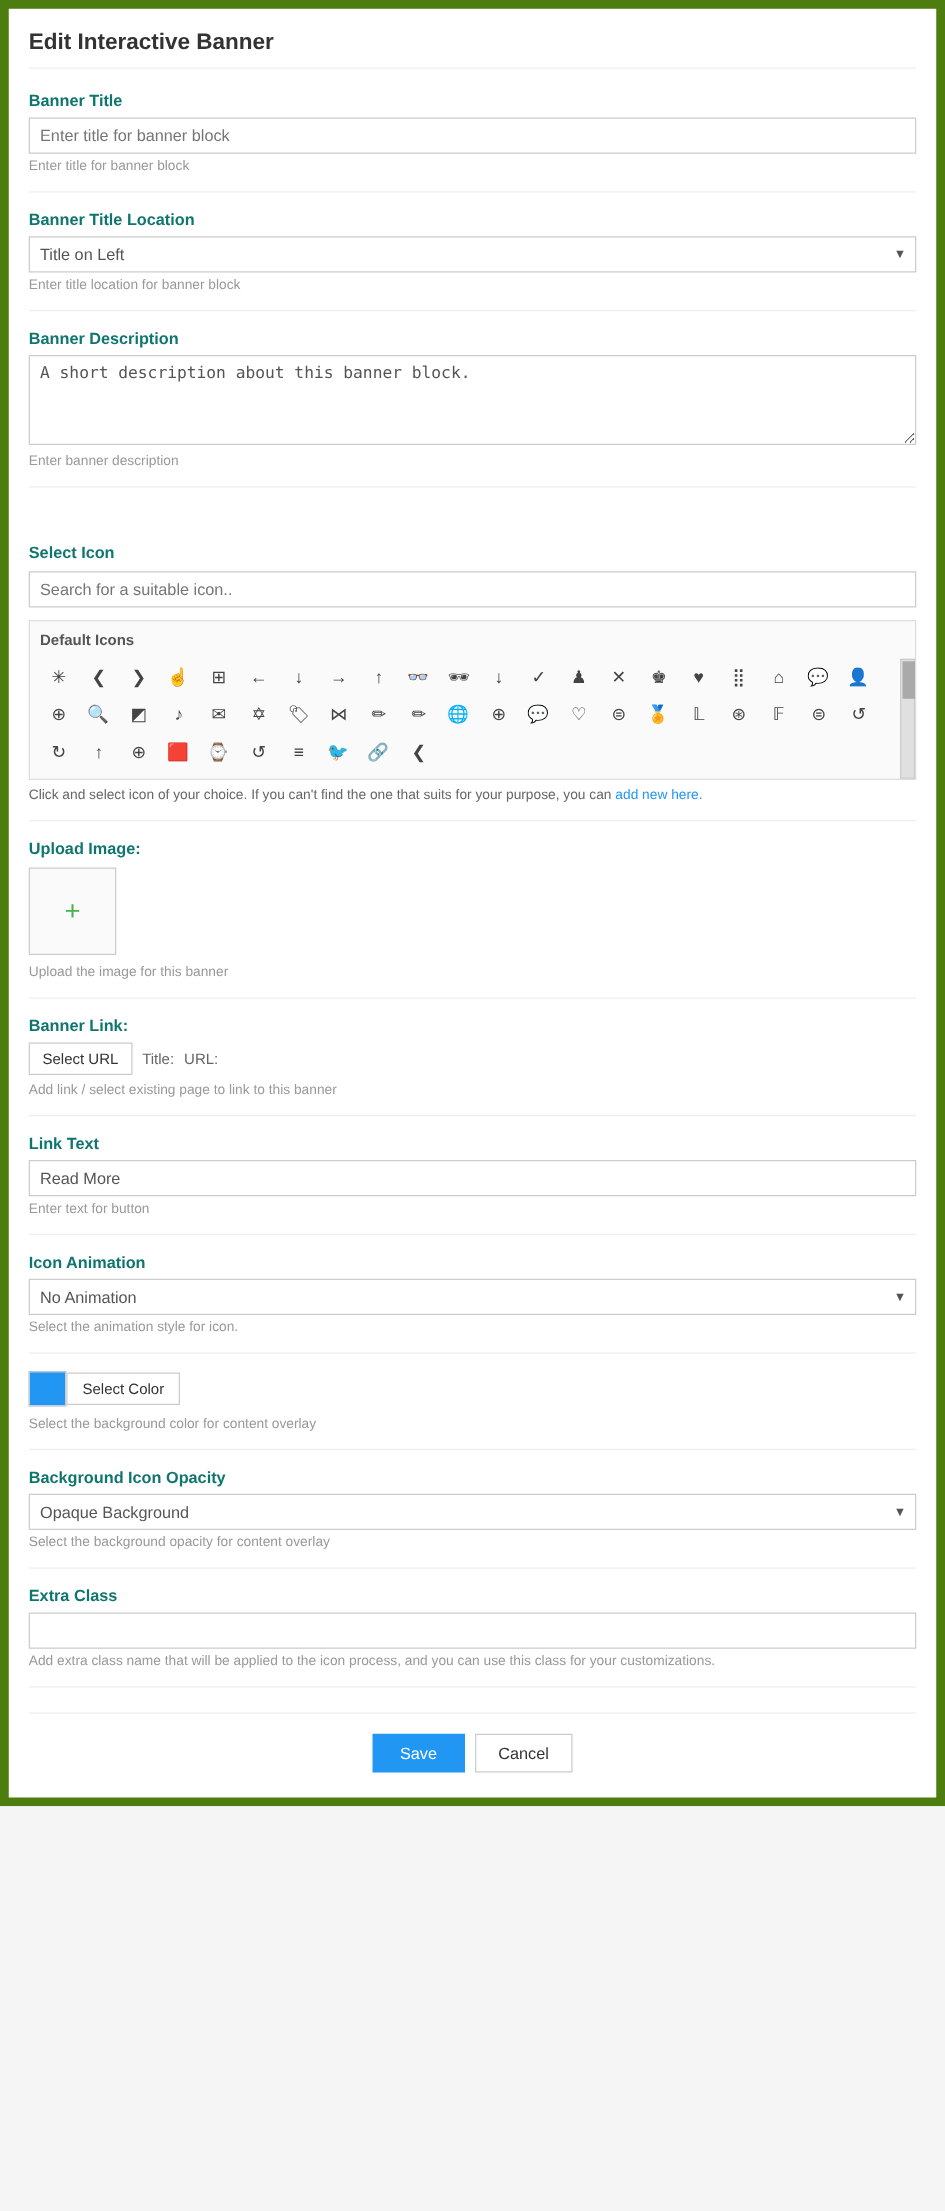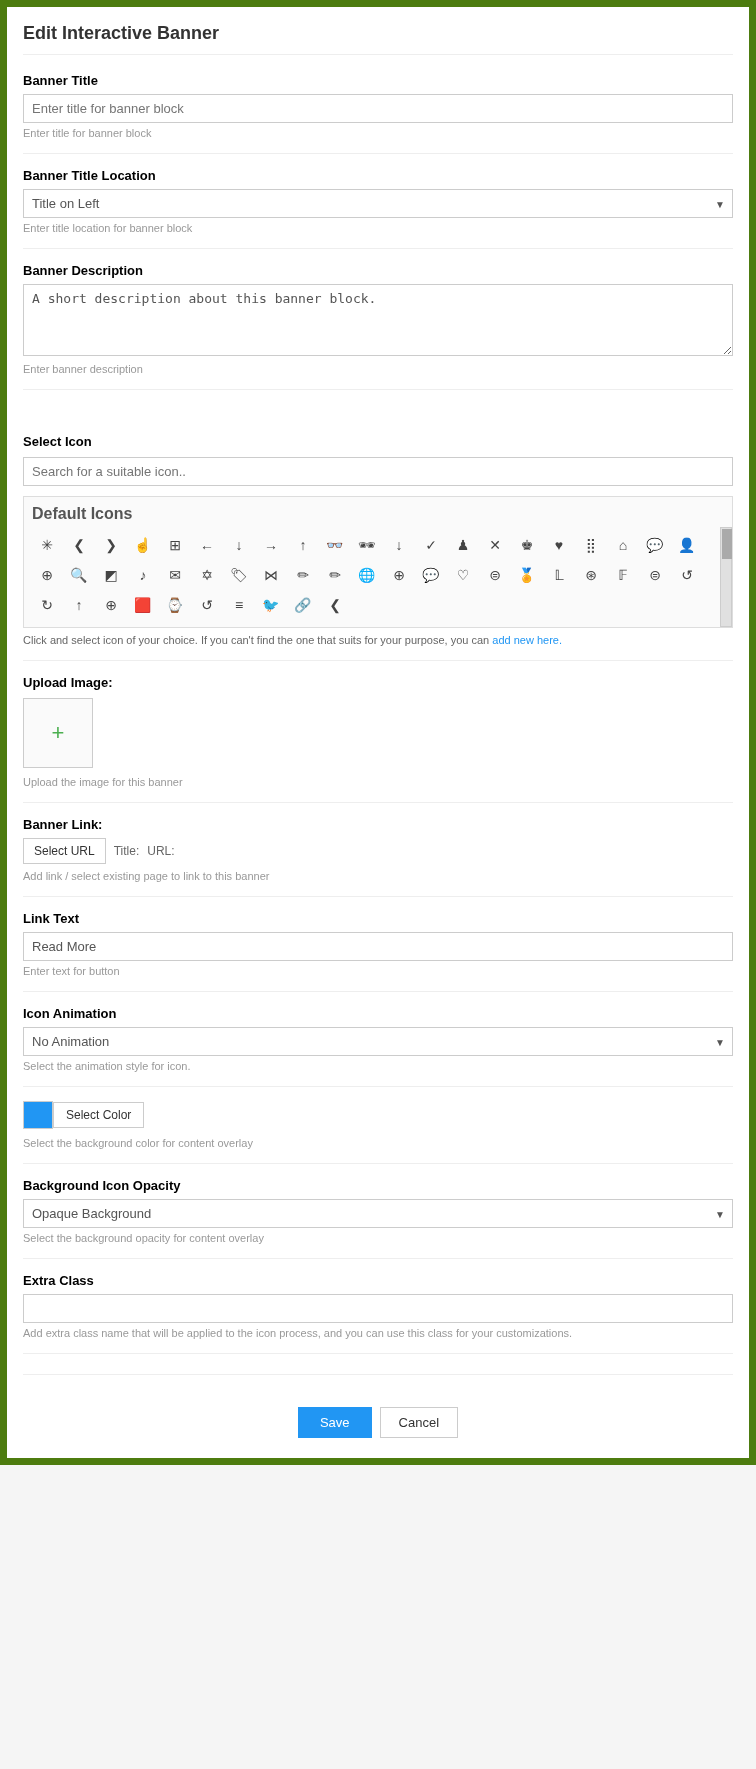--- a/index.html
+++ b/index.html
@@ -25,21 +25,21 @@
       border-bottom: 1px solid #eee;
     }
     .section {
       margin-bottom: 14px;
       padding-bottom: 14px;
       border-bottom: 1px solid #eee;
     }
     .field-label {
       font-weight: bold;
       font-size: 13px;
-      color: #000000;
+      color: #0f766e;
       margin-bottom: 6px;
       display: block;
     }
     .field-hint {
       font-size: 11px;
       color: #999;
       margin-top: 4px;
     }
     input[type="text"], textarea, select {
       width: 100%;
@@ -90,21 +90,21 @@
       color: #999;
     }
     .icon-box {
       border: 1px solid #ddd;
       padding: 8px;
       background: #fafafa;
       position: relative;
     }
     .icon-box-title {
       font-weight: bold;
-      font-size: 16px;
+      font-size: 12px;
       margin-bottom: 8px;
       color: #555;
     }
     .icons-grid {
       display: flex;
       flex-wrap: wrap;
       gap: 2px;
       max-height: 105px;
       overflow-y: hidden;
       padding-right: 14px;
@@ -201,21 +201,21 @@
       font-size: 12px;
       cursor: pointer;
       color: #333;
     }
     
     .bottom-buttons {
       display: flex;
       gap: 8px;
       justify-content: center;
       margin-top: 20px;
-      padding-top: 32px;
+      padding-top: 16px;
       border-top: 1px solid #eee;
     }
     .btn-save {
       background: #2196F3;
       color: #fff;
       border: none;
       padding: 7px 22px;
       font-size: 13px;
       cursor: pointer;
     }

